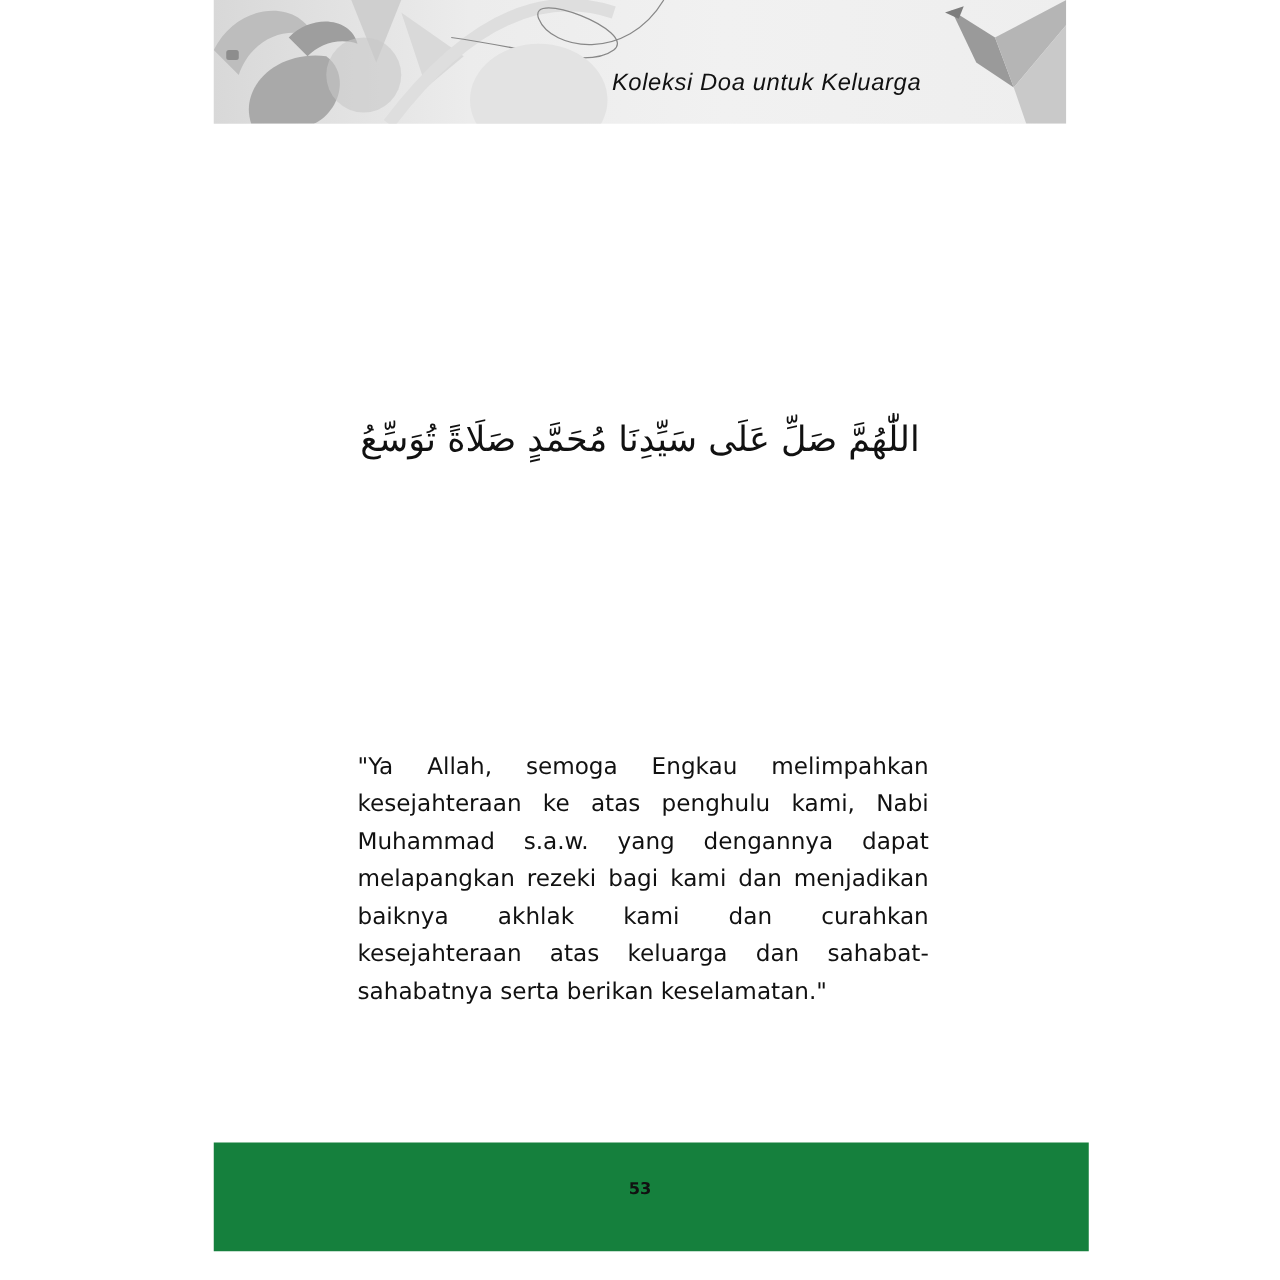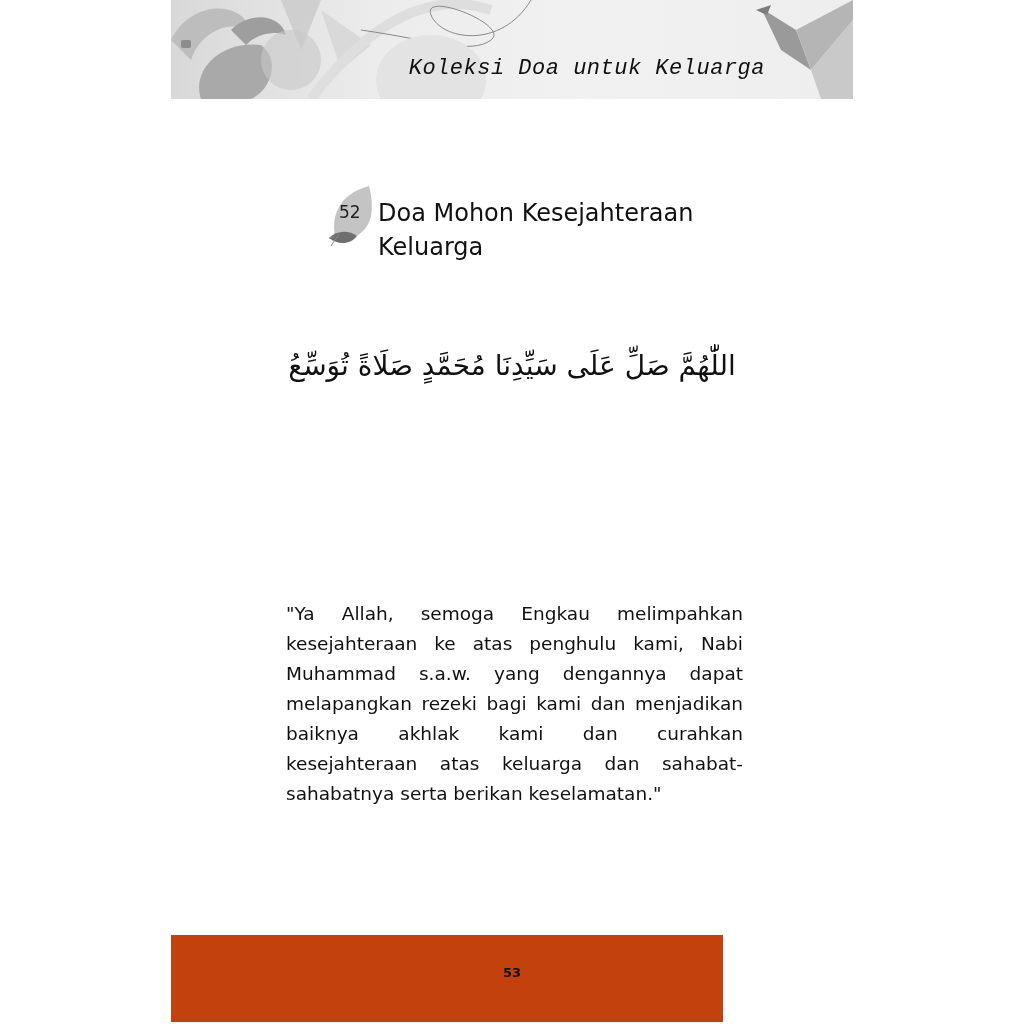--- a/index.html
+++ b/index.html
@@ -12,54 +12,54 @@
       position: absolute; left: 171px; top: 0; width: 682px; height: 1024px;
       background: #ffffff;
     }
     .header-band {
       position: absolute; left: 0; top: 0; width: 682px; height: 99px;
       background: linear-gradient(90deg, #d8d8d8 0%, #ececec 30%, #f1f1f1 60%, #eeeeee 100%);
       overflow: hidden;
     }
     .header-band svg { position: absolute; left: 0; top: 0; }
     .running-title {
-      position: absolute; right: 88px; top: 56px;
-      font-family: Liberation Mono, monospace; font-style: italic;
-      font-size: 22px; color: #111; letter-spacing: 0.5px;
+      position: absolute; right: 116px; top: 56px;
+      font-family: Liberation Sans, sans-serif; font-style: italic;
+      font-size: 19px; color: #111; letter-spacing: 0.5px;
     }
     .chapter {
       position: absolute; left: 112px; top: 178px; width: 460px; height: 90px;
     }
     .badge {
       position: absolute; left: 46px; top: 8px; width: 44px; height: 60px;
     }
     .badge-number {
       position: absolute; left: 56px; top: 24px;
       font-family: "DejaVu Sans", sans-serif; font-size: 17px; color: #222;
     }
     .chapter-title {
       position: absolute; left: 95px; top: 2px; width: 370px;
       font-family: "DejaVu Sans", sans-serif; font-size: 24px; line-height: 34px;
       color: #111; font-weight: normal;
     }
     .arabic {
-      position: absolute; left: 116px; top: 328px; width: 450px;
+      position: absolute; left: 116px; top: 314px; width: 450px;
       direction: rtl; text-align: center;
       font-family: "DejaVu Sans", sans-serif; font-size: 28px; line-height: 76px;
       color: #111;
     }
     .arabic div { white-space: nowrap; }
     .translation {
       position: absolute; left: 115px; top: 580px; width: 457px;
       font-family: "DejaVu Sans", sans-serif; font-size: 18.5px; line-height: 30px;
       color: #111; text-align: justify; text-align-last: left;
     }
     .footer-band {
-      position: absolute; left: 0; top: 935px; width: 552px; height: 87px;
-      background: #c2410c;
+      position: absolute; left: 0; top: 914px; width: 700px; height: 87px;
+      background: #15803d;
     }
     .page-number {
       position: absolute; left: 0; width: 682px; top: 30px; text-align: center;
       font-family: "DejaVu Sans", sans-serif; font-weight: bold; font-size: 13px; color: #111;
     }
   </style>
 </head>
 <body>
 
 <div class="page">
@@ -81,29 +81,20 @@
       <ellipse cx="260" cy="80" rx="55" ry="45" fill="#e3e3e3"></ellipse>
 
       <path d="M590,8 L625,30 L640,70 L610,50 Z" fill="#9a9a9a"></path>
       <path d="M625,30 L682,0 L682,20 L640,70 Z" fill="#b5b5b5"></path>
       <path d="M640,70 L682,20 L682,99 L650,99 Z" fill="#c9c9c9"></path>
       <path d="M585,10 L600,5 L596,15 Z" fill="#7d7d7d"></path>
     </svg>
     <div class="running-title">Koleksi Doa untuk Keluarga</div>
   </div>
 
-  <div class="chapter">
-    <svg class="badge" viewBox="0 0 44 60">
-      <path d="M40,0 C10,8 2,30 6,50 C20,58 38,48 42,30 C44,18 42,8 40,0 Z" fill="#c4c4c4"></path>
-      <path d="M0,52 C8,44 20,44 28,50 C22,58 10,60 0,52 Z" fill="#6f6f6f"></path>
-      <path d="M-10,56 L6,50 M2,60 L10,48" stroke="#888" stroke-width="1"></path>
-    </svg>
-    <div class="badge-number">52</div>
-    <h1 class="chapter-title">Doa Mohon Kesejahteraan Keluarga</h1>
-  </div>
 
   <div class="arabic">
     <div>اللّٰهُمَّ صَلِّ عَلَى سَيِّدِنَا مُحَمَّدٍ صَلَاةً تُوَسِّعُ</div>
   </div>
 
   <p class="translation">"Ya Allah, semoga Engkau melimpahkan kesejahteraan ke atas penghulu kami, Nabi Muhammad s.a.w. yang dengannya dapat melapangkan rezeki bagi kami dan menjadikan baiknya akhlak kami dan curahkan kesejahteraan atas keluarga dan sahabat-sahabatnya serta berikan keselamatan."</p>
 
   <div class="footer-band">
     <div class="page-number">53</div>
   </div>

